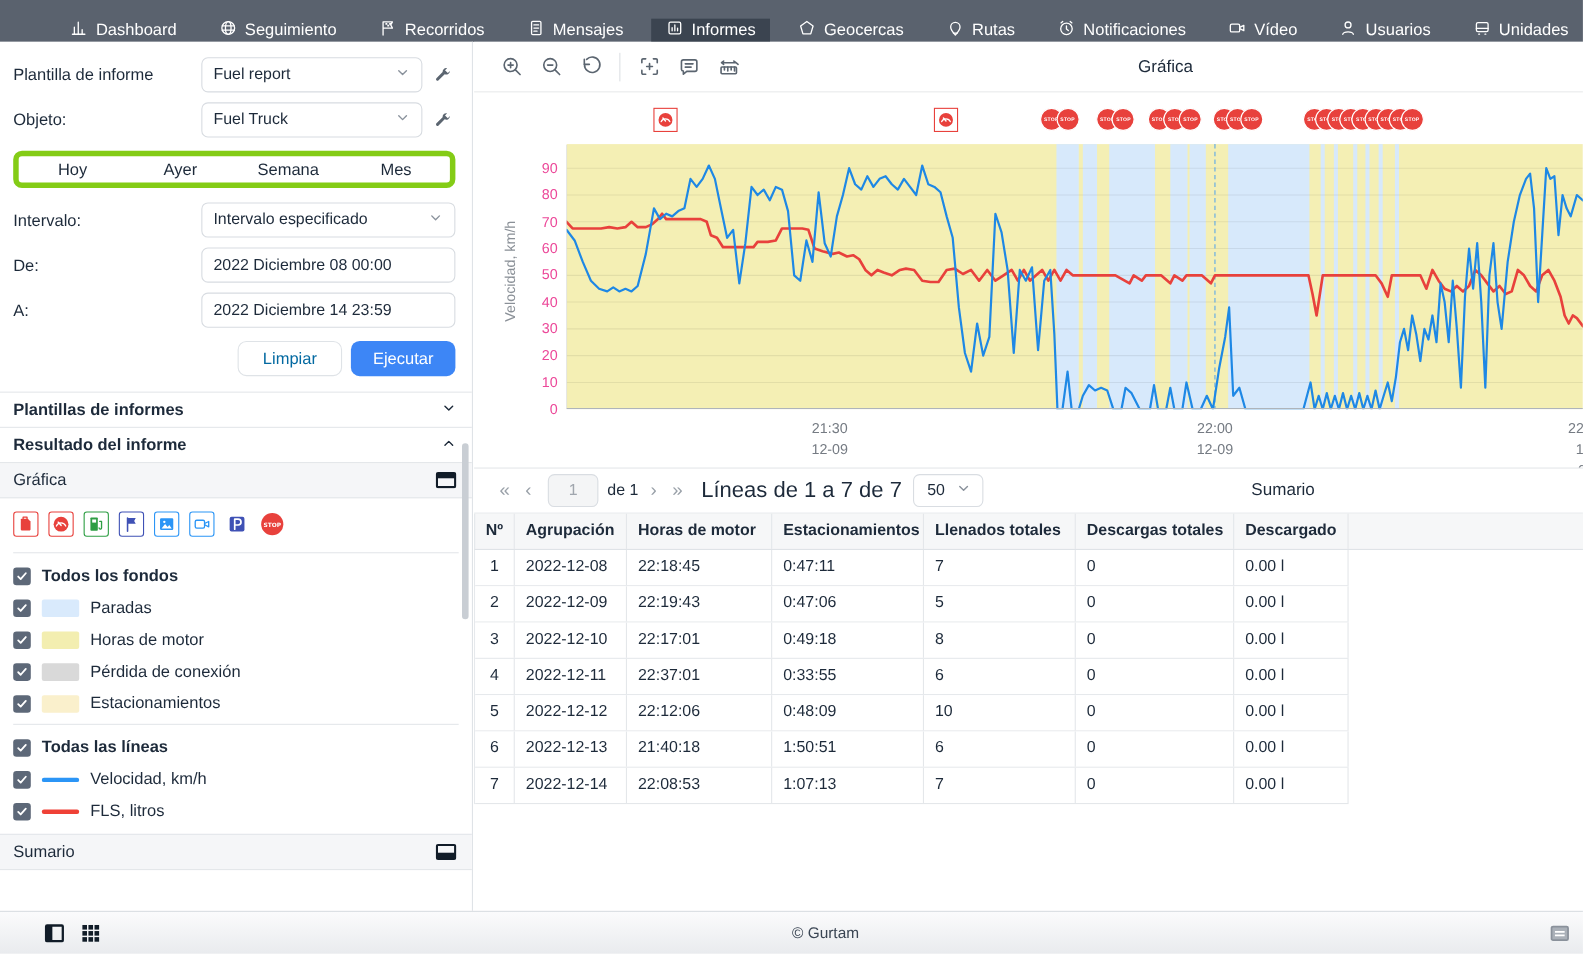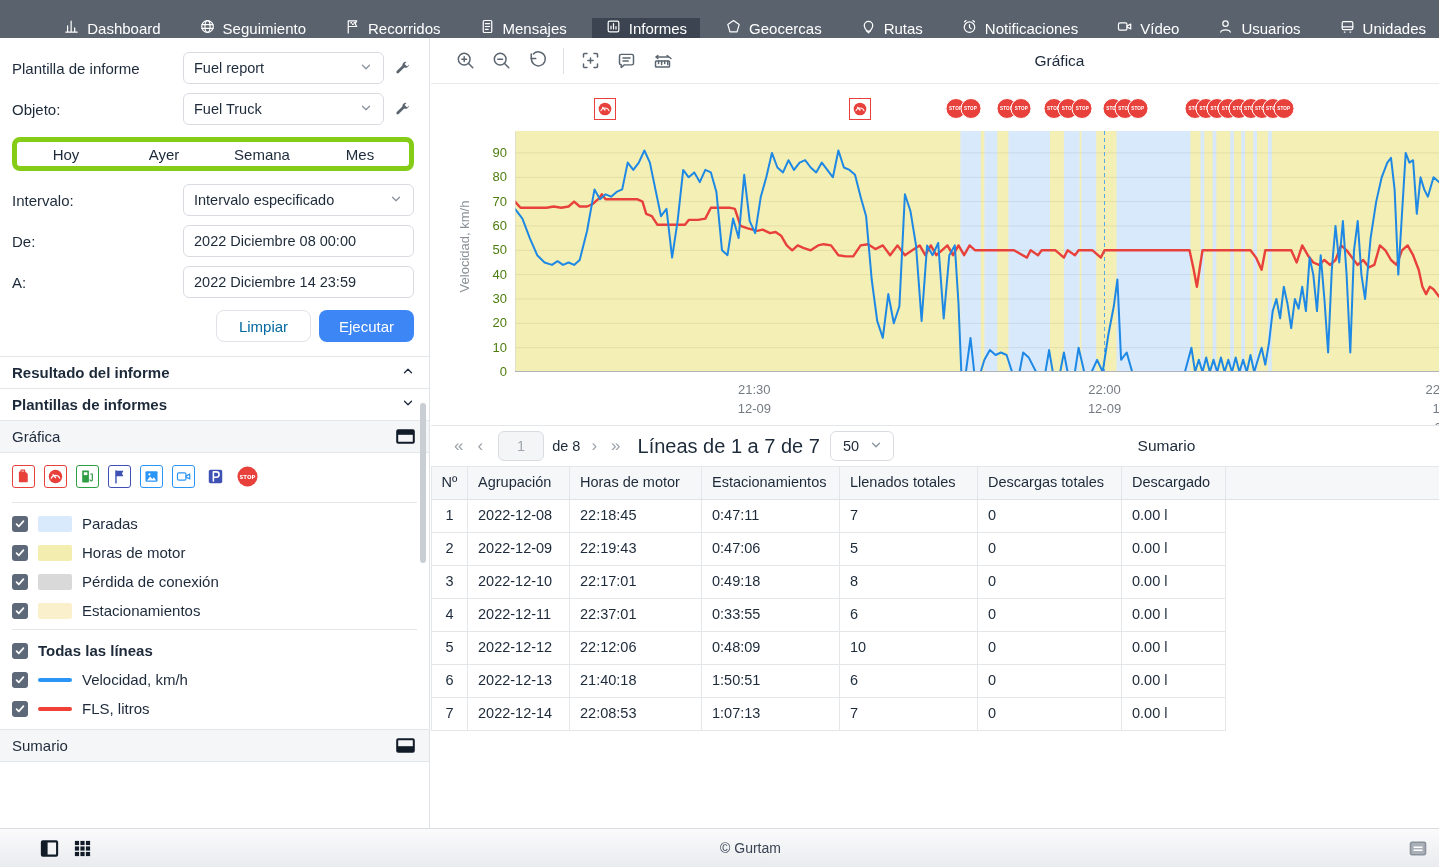--- a/index.html
+++ b/index.html
@@ -64,34 +64,34 @@
   .ttitle { flex:1; text-align:center; font-size:15.5px; color:#1d2a3a; }
 
   .chart-area { position:relative; height:341px; overflow:hidden; }
   .markers { position:absolute; left:84px; top:14px; width:924px; height:24px; }
   .marker { position:absolute; transform:translateX(-50%); top:0; }
   .m-fuel { width:22px; height:22px; background:#fff; border:1.6px solid #e8413c; display:flex; align-items:center; justify-content:center; }
   .m-fuel svg { width:16px; height:16px; color:#e8413c; }
   .m-stop { width:21px; height:21px; border-radius:50%; background:#e8413c; border:1px solid #fff; color:#fff; display:flex; align-items:center; justify-content:center; font-size:4.6px; font-weight:bold; letter-spacing:.2px; }
   .plot { position:absolute; left:84px; top:47px; width:924px; height:241px; }
   .ylabel { position:absolute; left:-32px; top:155px; transform:rotate(-90deg); transform-origin:center; font-size:13px; color:#8a9097; width:130px; text-align:center; }
-  .ytick { position:absolute; width:34px; text-align:right; font-size:13px; color:#4d7c0f; }
+  .ytick { position:absolute; width:34px; text-align:right; font-size:13px; color:#ec4899; }
   .xtick { position:absolute; top:296px; transform:translateX(-50%); text-align:center; font-size:13px; color:#757b83; line-height:19px; }
 
   .pagebar { height:42px; border-top:1px solid #e4e7ea; border-bottom:1px solid #e4e7ea; display:flex; align-items:center; padding-left:16px; }
   .pg { color:#9aa1a9; font-size:17px; padding:0 7px; cursor:pointer; }
   .pg-input { width:46px; height:30px; background:#f4f5f6; border:1px solid #d9dde2; border-radius:6px; color:#a0a6ae; font-size:14.5px; text-align:center; line-height:28px; margin:0 8px; }
   .pg-of { font-size:14.5px; margin-right:4px; }
   .pg-lines { font-size:20px; margin:0 10px 0 10px; }
   .pg-select { height:30px; min-width:64px; border:1px solid #d9dde2; border-radius:6px; display:flex; align-items:center; padding:0 8px 0 12px; font-size:14.5px; gap:10px; cursor:pointer; }
   .pg-select .chev { color:#8a929c; }
   .pg-title { flex:1; text-align:center; font-size:15.5px; }
 
   .thead { display:flex; background:#f6f7f8; border-bottom:1px solid #dfe3e7; }
-  .th { font-weight:normal; font-size:14.5px; line-height:31px; height:32px; padding-left:10px; border-right:1px solid #e4e7ea; white-space:nowrap; overflow:hidden; }
+  .th { font-weight:bold; font-size:14.5px; line-height:31px; height:32px; padding-left:10px; border-right:1px solid #e4e7ea; white-space:nowrap; overflow:hidden; }
   .th.filler { flex:1; border-right:none; }
   .tbody { border-left:1px solid #e4e7ea; width:795px; }
   .thead { border-left:1px solid #e4e7ea; }
   .trow { display:flex; border-bottom:1px solid #e4e7ea; background:#fff; }
   .td { font-size:14.5px; line-height:31px; height:32px; padding-left:10px; border-right:1px solid #e4e7ea; white-space:nowrap; overflow:hidden; }
   .c0 { width:36px; padding-left:0; text-align:center; }
   .c1 { width:102px; } .c2 { width:132px; } .c3 { width:138px; } .c4 { width:138px; } .c5 { width:144px; } .c6 { width:104px; }
 
   
   .footer { position:absolute; bottom:0; left:0; right:0; height:39px; border-top:1px solid #d9dde2; background:linear-gradient(#fbfbfc,#e9ebee); display:flex; align-items:center; }
@@ -240,29 +240,29 @@
       <label>A:</label>
       <div class="input">2022 Diciembre 14 23:59</div>
     </div>
     <div class="btn-row">
       <div class="btn ghost">Limpiar</div>
       <div class="btn primary">Ejecutar</div>
     </div>
   </div>
 
   <div class="sect">
+    <span>Plantillas de informes</span>
+    <span class="chev"><svg viewBox="0 0 24 24" fill="none" stroke="currentColor" stroke-width="1.7" stroke-linecap="round" stroke-linejoin="round">
+          <path d="m6 9 6 6 6-6" stroke-width="2.2"></path>
+        </svg></span>
+  </div>
+  <div class="sect">
     <span>Resultado del informe</span>
     <span class="chev"><svg viewBox="0 0 24 24" fill="none" stroke="currentColor" stroke-width="1.7" stroke-linecap="round" stroke-linejoin="round">
           <path d="m6 15 6-6 6 6" stroke-width="2.2"></path>
-        </svg></span>
-  </div>
-  <div class="sect">
-    <span>Plantillas de informes</span>
-    <span class="chev"><svg viewBox="0 0 24 24" fill="none" stroke="currentColor" stroke-width="1.7" stroke-linecap="round" stroke-linejoin="round">
-          <path d="m6 9 6 6 6-6" stroke-width="2.2"></path>
         </svg></span>
   </div>
   <div class="subsect">
     <span>Gráfica</span>
     <span class="wicon">
         <svg viewBox="0 0 19 15" fill="none" stroke="currentColor" stroke-width="2">
           <rect x="1.2" y="1.2" width="16.6" height="12.6" rx="1"></rect>
           <rect x="1.2" y="1.2" width="16.6" height="4.6" fill="currentColor" stroke="none"></rect>
         </svg>
       </span>
@@ -316,20 +316,28 @@
       </span>
       <span class="sicon round" style="color:#e8413c">
       <svg viewBox="0 0 24 24">
           <circle cx="12" cy="12" r="10.5" fill="currentColor"></circle>
           <text x="12" y="14.3" font-size="5.6" font-weight="bold" fill="#fff" text-anchor="middle" font-family="DejaVu Sans,sans-serif">STOP</text>
         </svg>
       </span>
     </div>
   <div class="divider"></div>
   <div id="bg-checks">
+      <div class="chk-row head">
+        <span class="checkbox">
+          <svg viewBox="0 0 16 16" fill="none" stroke="#fff" stroke-width="2.2" stroke-linecap="round" stroke-linejoin="round">
+            <path d="m3.4 8.2 3 3 6.2-7"></path>
+          </svg>
+        </span>
+        <span>Todos los fondos</span>
+      </div>
       <div class="chk-row">
         <span class="checkbox">
           <svg viewBox="0 0 16 16" fill="none" stroke="#fff" stroke-width="2.2" stroke-linecap="round" stroke-linejoin="round">
             <path d="m3.4 8.2 3 3 6.2-7"></path>
           </svg>
         </span>
        <span class="swatch" style="background:#d9eafc"></span>
        <span>Paradas</span>
       </div>
       <div class="chk-row">
@@ -573,21 +581,21 @@
           <div>22:30</div>
           <div>12-09</div>
         </div>
       </div>
   </div>
 
   <div class="pagebar">
     <span class="pg">«</span>
     <span class="pg">‹</span>
     <span class="pg-input">1</span>
-    <span class="pg-of">de 8</span>
+    <span class="pg-of">de 1</span>
     <span class="pg">›</span>
     <span class="pg">»</span>
     <span class="pg-lines">Líneas de 1 a 7 de 7</span>
     <span class="pg-select">
       <span>50</span>
       <span class="chev"><svg viewBox="0 0 24 24" fill="none" stroke="currentColor" stroke-width="1.7" stroke-linecap="round" stroke-linejoin="round">
             <path d="m6 9 6 6 6-6" stroke-width="2.2"></path>
           </svg></span>
     </span>
     <span class="pg-title">Sumario</span>

